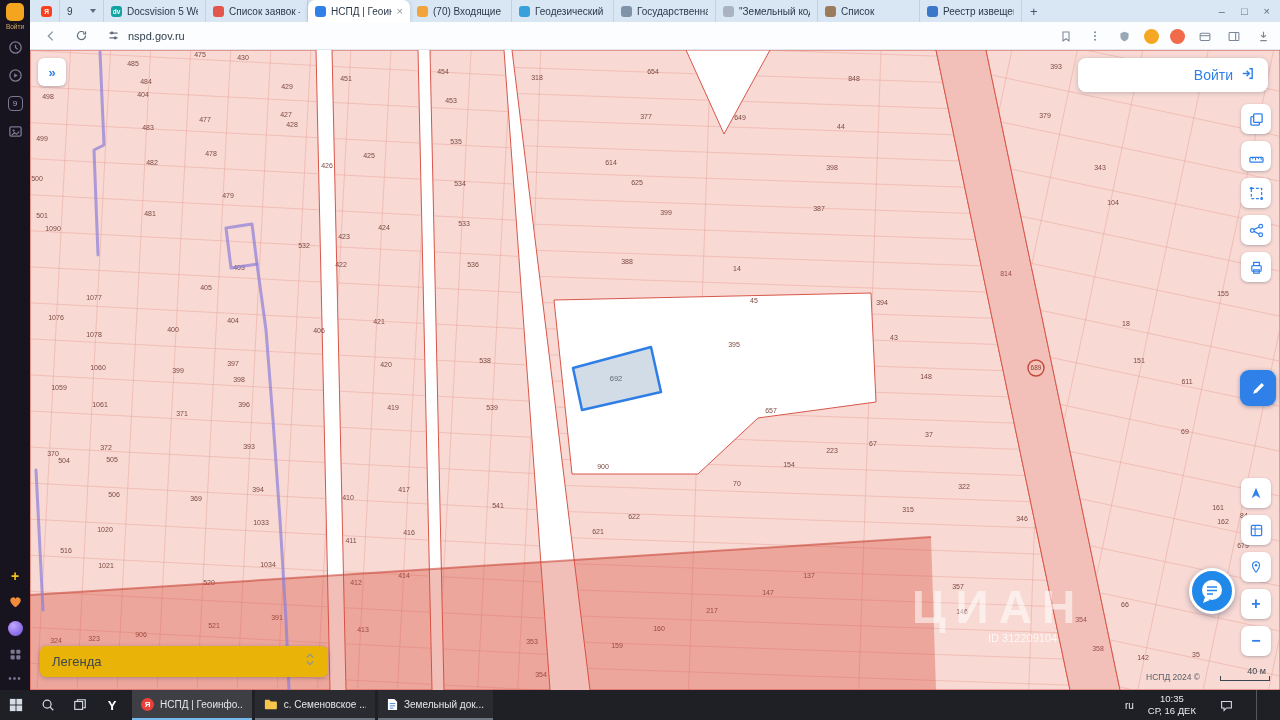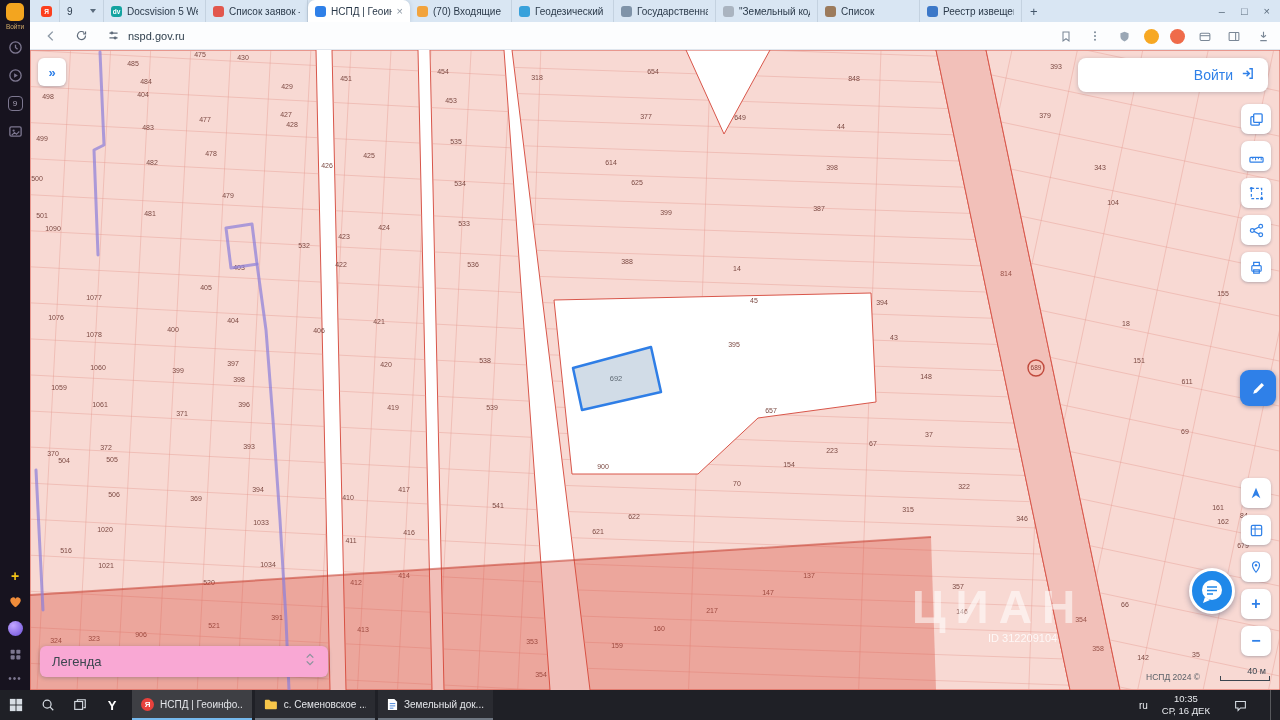--- a/index.html
+++ b/index.html
@@ -50,39 +50,39 @@
   .mapbtn{width:30px;height:30px;background:#fff;border-radius:7px;box-shadow:0 1px 3px rgba(30,50,80,.3);display:flex;align-items:center;justify-content:center;cursor:pointer;}
   #tools1{position:absolute;left:1241px;top:104px;display:flex;flex-direction:column;gap:7px;z-index:20;}
   #tool-draw{position:absolute;left:1240px;top:370px;width:36px;height:36px;background:#2f80e8;border-radius:9px;box-shadow:0 1px 4px rgba(20,40,80,.4);display:flex;align-items:center;justify-content:center;z-index:20;}
   #tools2{position:absolute;left:1241px;top:478px;display:flex;flex-direction:column;gap:7px;z-index:20;}
   #zoomctl{position:absolute;left:1241px;top:589px;display:flex;flex-direction:column;gap:7px;z-index:20;}
   .zoomtxt{font-size:16px;color:#2f80e8;font-weight:bold;line-height:1;}
   #chatbtn{position:absolute;left:1189px;top:568px;width:46px;height:46px;border-radius:50%;background:#1f88e9;border:3px solid #fff;box-shadow:0 2px 6px rgba(20,40,80,.4);display:flex;align-items:center;justify-content:center;z-index:21;}
   #loginpanel{position:absolute;left:1078px;top:58px;width:190px;height:34px;background:#fff;border-radius:8px;box-shadow:0 1px 4px rgba(30,50,80,.25);display:flex;align-items:center;justify-content:flex-end;gap:7px;padding-right:13px;z-index:20;}
   #loginpanel .lgl{color:#2f80e8;font-size:14px;}
   #paneltoggle{position:absolute;left:38px;top:58px;width:28px;height:28px;background:#fff;border-radius:6px;box-shadow:0 1px 3px rgba(30,50,80,.3);display:flex;align-items:center;justify-content:center;color:#2f80e8;font-size:13px;font-weight:bold;z-index:20;}
-  #legend{position:absolute;left:40px;top:646px;width:288px;height:31px;background:#f9a8d4;border-radius:6px;box-shadow:0 1px 4px rgba(30,50,80,.3);display:flex;align-items:center;justify-content:space-between;padding:0 12px;z-index:20;}
+  #legend{position:absolute;left:40px;top:646px;width:288px;height:31px;background:#eab308;border-radius:6px;box-shadow:0 1px 4px rgba(30,50,80,.3);display:flex;align-items:center;justify-content:space-between;padding:0 12px;z-index:20;}
   #legend .lgt{font-size:13px;color:#3c4650;}
   #watermark{position:absolute;left:912px;top:580px;z-index:15;pointer-events:none;}
   #watermark .brand{font-size:46px;font-weight:bold;letter-spacing:10px;color:rgba(255,255,255,.55);}
   #watermark .wid{position:absolute;left:76px;top:52px;font-size:11px;color:rgba(255,255,255,.8);white-space:nowrap;}
   #attribution{position:absolute;left:1146px;top:672px;font-size:8.5px;color:#5b6168;z-index:16;}
   #scalebar{position:absolute;left:1220px;top:666px;width:50px;z-index:16;}
   #scalebar .sct{font-size:9px;color:#3c4650;text-align:right;padding-right:4px;}
   #scalebar .scb{height:5px;border-left:1.5px solid #3c4650;border-right:1.5px solid #3c4650;border-bottom:1.5px solid #3c4650;}
 
   
   #taskbar{position:absolute;left:0;top:690px;width:1280px;height:30px;background:#1f2026;display:flex;align-items:stretch;z-index:40;}
   .tbico-btn{width:32px;display:flex;align-items:center;justify-content:center;}
   #taskbar-apps{display:flex;align-items:stretch;margin-left:4px;}
   .tbapp{display:flex;align-items:center;gap:6px;padding:0 9px;max-width:120px;font-size:10px;color:#e4e6ea;background:rgba(255,255,255,.05);border-bottom:2px solid #6e7681;margin-right:3px;}
   .tbapp.active{background:rgba(255,255,255,.14);border-bottom:2px solid #76b9ed;}
   .tbapp .tbl{white-space:nowrap;overflow:hidden;}
   .tbico{width:13px;height:13px;border-radius:50%;display:flex;align-items:center;justify-content:center;flex:0 0 auto;}
-  #tray{margin-left:auto;display:flex;align-items:center;gap:14px;padding-right:6px;}
+  #tray{margin-left:auto;display:flex;align-items:center;gap:14px;padding-right:20px;}
   #tray .lang{color:#e8eaee;font-size:10px;}
   #clockblk{color:#e8eaee;font-size:9.5px;text-align:center;line-height:1.25;}
   #showdesk{width:4px;height:30px;border-left:1px solid rgba(255,255,255,.25);}
 </style>
 </head>
 <body>
 
 <div id="screen">
 
   <div id="tabstrip">

